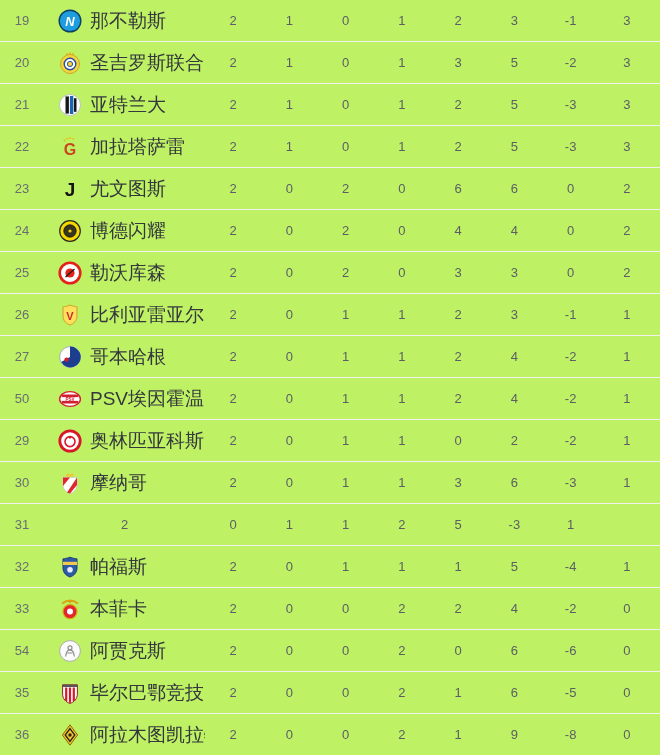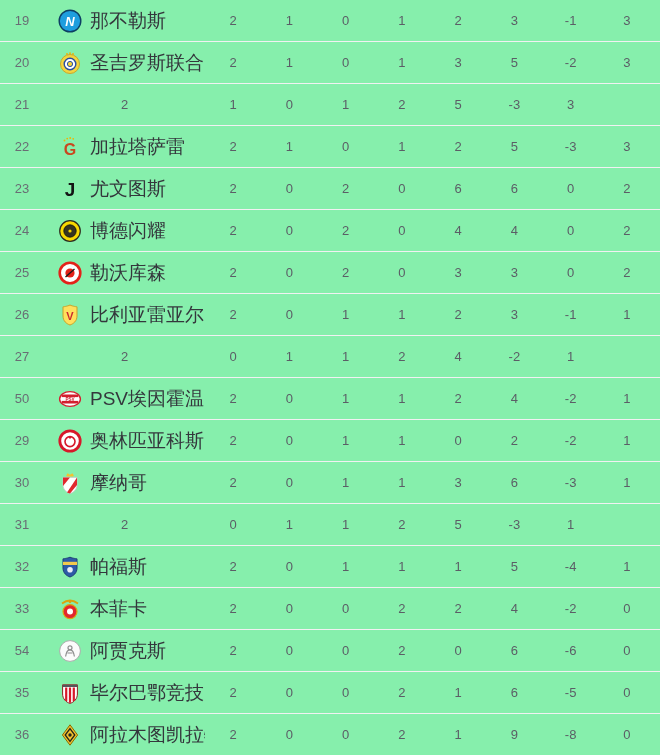--- a/index.html
+++ b/index.html
@@ -7,21 +7,21 @@
   #standings{
     width:660px;height:755px;overflow:hidden;background:#fff;margin:0 auto;
   }
   .row{
     display:grid;
     grid-template-columns:44px 161px repeat(8,56.25px);
     height:42px;
     align-items:center;
     border-bottom:1px solid #f1f1f2;
     box-sizing:border-box;
-    background:#86efac;
+    background:#bef264;
   }
   .rank{
     text-align:center;
     color:#696d74;
     font-size:13px;
   }
   .team{
     display:flex;
     align-items:center;
     gap:8px;
@@ -89,20 +89,31 @@
       <div class="num">0</div>
       <div class="num">1</div>
       <div class="num">3</div>
       <div class="num">5</div>
       <div class="num">-2</div>
       <div class="num">3</div>
     </div>
 
   <div class="row">
     <div class="rank">21</div>
+    <div class="team">
+      <span class="logo">
+          <svg viewBox="0 0 24 24">
+            <circle cx="12" cy="12" r="10.5" fill="#ffffff" stroke="#b9c2cc" stroke-width="1"></circle>
+            <line x1="9.2" y1="3.4" x2="9.2" y2="20.6" fill="none" stroke="#15161a" stroke-width="3.4"></line>
+            <line x1="13.6" y1="3" x2="13.6" y2="21" fill="none" stroke="#1c63b0" stroke-width="3.4"></line>
+            <line x1="17.2" y1="5.2" x2="17.2" y2="18.8" fill="none" stroke="#15161a" stroke-width="2.6"></line>
+          </svg>
+        </span>
+      <span class="tname">亚特兰大</span>
+    </div>
   <div class="num">2</div>
       <div class="num">1</div>
       <div class="num">0</div>
       <div class="num">1</div>
       <div class="num">2</div>
       <div class="num">5</div>
       <div class="num">-3</div>
       <div class="num">3</div>
     </div>
 
@@ -210,20 +221,30 @@
       <div class="num">1</div>
       <div class="num">1</div>
       <div class="num">2</div>
       <div class="num">3</div>
       <div class="num">-1</div>
       <div class="num">1</div>
     </div>
 
   <div class="row">
     <div class="rank">27</div>
+    <div class="team">
+      <span class="logo">
+          <svg viewBox="0 0 24 24">
+            <circle cx="12" cy="12" r="10.4" fill="#ffffff" stroke="#9eb0c4" stroke-width="1"></circle>
+            <path d="M12,1.6 A10.4,10.4 0 1 1 3.2,17 L12,12 Z" fill="#1d3e8f"></path>
+            <circle cx="8.6" cy="14.6" r="2.2" fill="#d21f2e"></circle>
+          </svg>
+        </span>
+      <span class="tname">哥本哈根</span>
+    </div>
   <div class="num">2</div>
       <div class="num">0</div>
       <div class="num">1</div>
       <div class="num">1</div>
       <div class="num">2</div>
       <div class="num">4</div>
       <div class="num">-2</div>
       <div class="num">1</div>
     </div>
 

